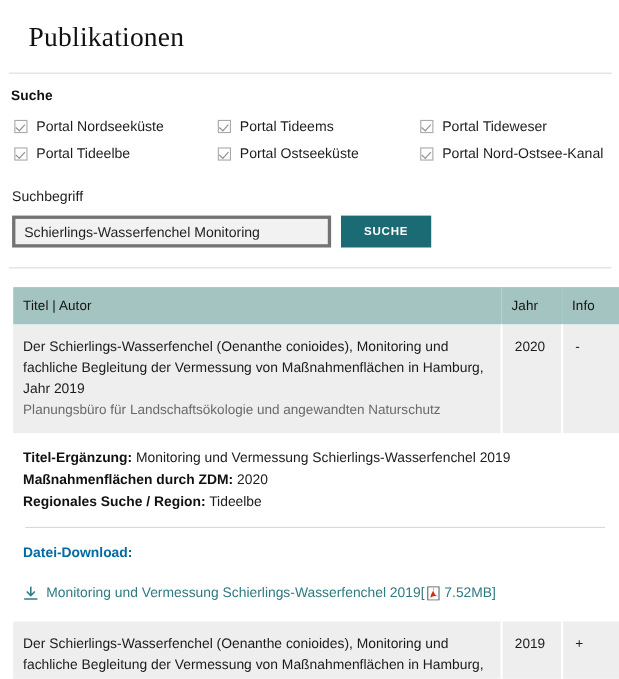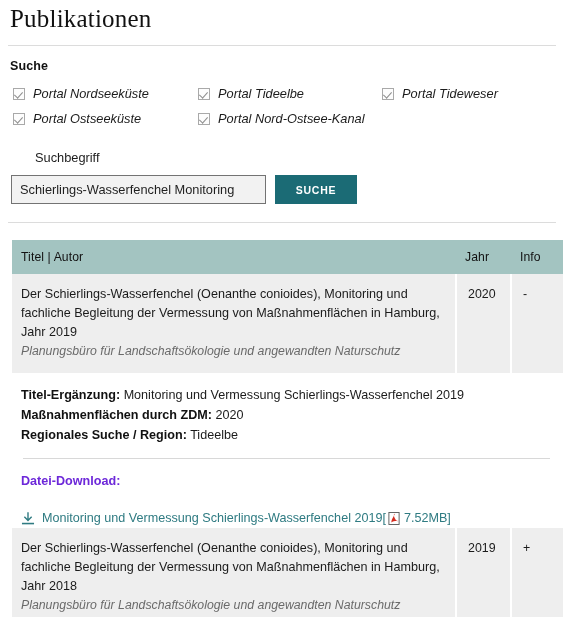--- a/index.html
+++ b/index.html
@@ -23,21 +23,21 @@
     padding: 0 6px 0 7px;
   }
 
   
   .page-title {
     font-family: "Liberation Serif", serif;
     font-size: 25px;
     font-weight: 400;
     letter-spacing: 0.2px;
     color: #111111;
-    margin: 0;
+    margin: 16px;
     padding: 4px 0 0 3px;
     line-height: 30px;
   }
   .title-rule {
     height: 1px;
     background: #dcdcdc;
     margin: 11px 1px 0 1px;
   }
 
   
@@ -47,21 +47,20 @@
     color: #111111;
     padding: 13px 0 0 3px;
     letter-spacing: 0.1px;
   }
 
   .checkbox-grid {
     display: grid;
     grid-template-columns: 185px 184px auto;
     row-gap: 11px;
     padding: 14px 0 0 6px;
-    font-style: italic;
   }
   .cb-item {
     display: flex;
     align-items: center;
     font-size: 12.8px;
     color: #1c1c1c;
     line-height: 14px;
   }
   .cb-box {
     width: 12px;
@@ -84,41 +83,40 @@
     border-width: 0 1.4px 1.4px 0;
     transform: rotate(42deg);
   }
 
   
   .search-head {
     display: flex;
     justify-content: space-between;
     align-items: center;
     padding: 24px 5px 0 4px;
-    margin-left: 24px;
   }
   .search-head .lbl {
     font-size: 12.8px;
     color: #1c1c1c;
   }
   .search-head .count {
     font-size: 12.8px;
     color: #1c1c1c;
   }
 
   .search-row {
     display: flex;
     align-items: flex-start;
     padding: 10px 0 0 4px;
   }
   .search-input {
-    width: 255px;
+    width: 290px;
     height: 29px;
     box-sizing: border-box;
-    border: 1px solid #737373;
+    border: 3px solid #737373;
     background: #f2f2f2;
     font-family: "Liberation Sans", sans-serif;
     font-size: 12.8px;
     color: #1f1f1f;
     padding: 0 8px;
     outline: none;
     border-radius: 0;
   }
   .search-btn {
     margin-left: 9px;
@@ -167,53 +165,52 @@
     font-size: 12.6px;
     color: #1b1b1b;
     padding: 11px 10px 12px 9px;
     border-left: 2px solid #ffffff;
     line-height: 19px;
   }
   .table td.first {
     border-left: none;
   }
   .cell-author {
-    font-style: italic;
     color: #6a6a6a;
     font-size: 12.3px;
   }
   td.year, td.info {
     font-size: 12.4px;
     padding-left: 11px;
   }
 
   
   .detail td {
     background: #ffffff;
     border-left: none;
-    padding: 12px 12px 0 9px;
+    padding: 12px 12px 16px 9px;
   }
   .meta-line {
     font-size: 12.6px;
     color: #1b1b1b;
     line-height: 20px;
   }
   .meta-line b {
     color: #111111;
     font-weight: bold;
   }
   .detail-rule {
     height: 1px;
     background: #d8d8d8;
     margin: 13px 2px 0 2px;
   }
   .dl-label {
     font-size: 12.6px;
     font-weight: bold;
-    color: #6d28d9;
+    color: #0369a1;
     padding-top: 13px;
   }
   .dl-row {
     display: flex;
     align-items: center;
     padding-top: 18px;
   }
   .dl-icon {
     width: 14px;
     height: 14px;
@@ -253,25 +250,29 @@
 
   <div class="section-label">Suche</div>
 
   <div class="checkbox-grid">
     <label class="cb-item">
       <span class="cb-box checked"></span>
       <span>Portal Nordseeküste</span>
     </label>
     <label class="cb-item">
       <span class="cb-box checked"></span>
+      <span>Portal Tideems</span>
+    </label>
+    <label class="cb-item">
+      <span class="cb-box checked"></span>
+      <span>Portal Tideweser</span>
+    </label>
+    <label class="cb-item">
+      <span class="cb-box checked"></span>
       <span>Portal Tideelbe</span>
-    </label>
-    <label class="cb-item">
-      <span class="cb-box checked"></span>
-      <span>Portal Tideweser</span>
     </label>
     <label class="cb-item">
       <span class="cb-box checked"></span>
       <span>Portal Ostseeküste</span>
     </label>
     <label class="cb-item">
       <span class="cb-box checked"></span>
       <span>Portal Nord-Ostsee-Kanal</span>
     </label>
   </div>

